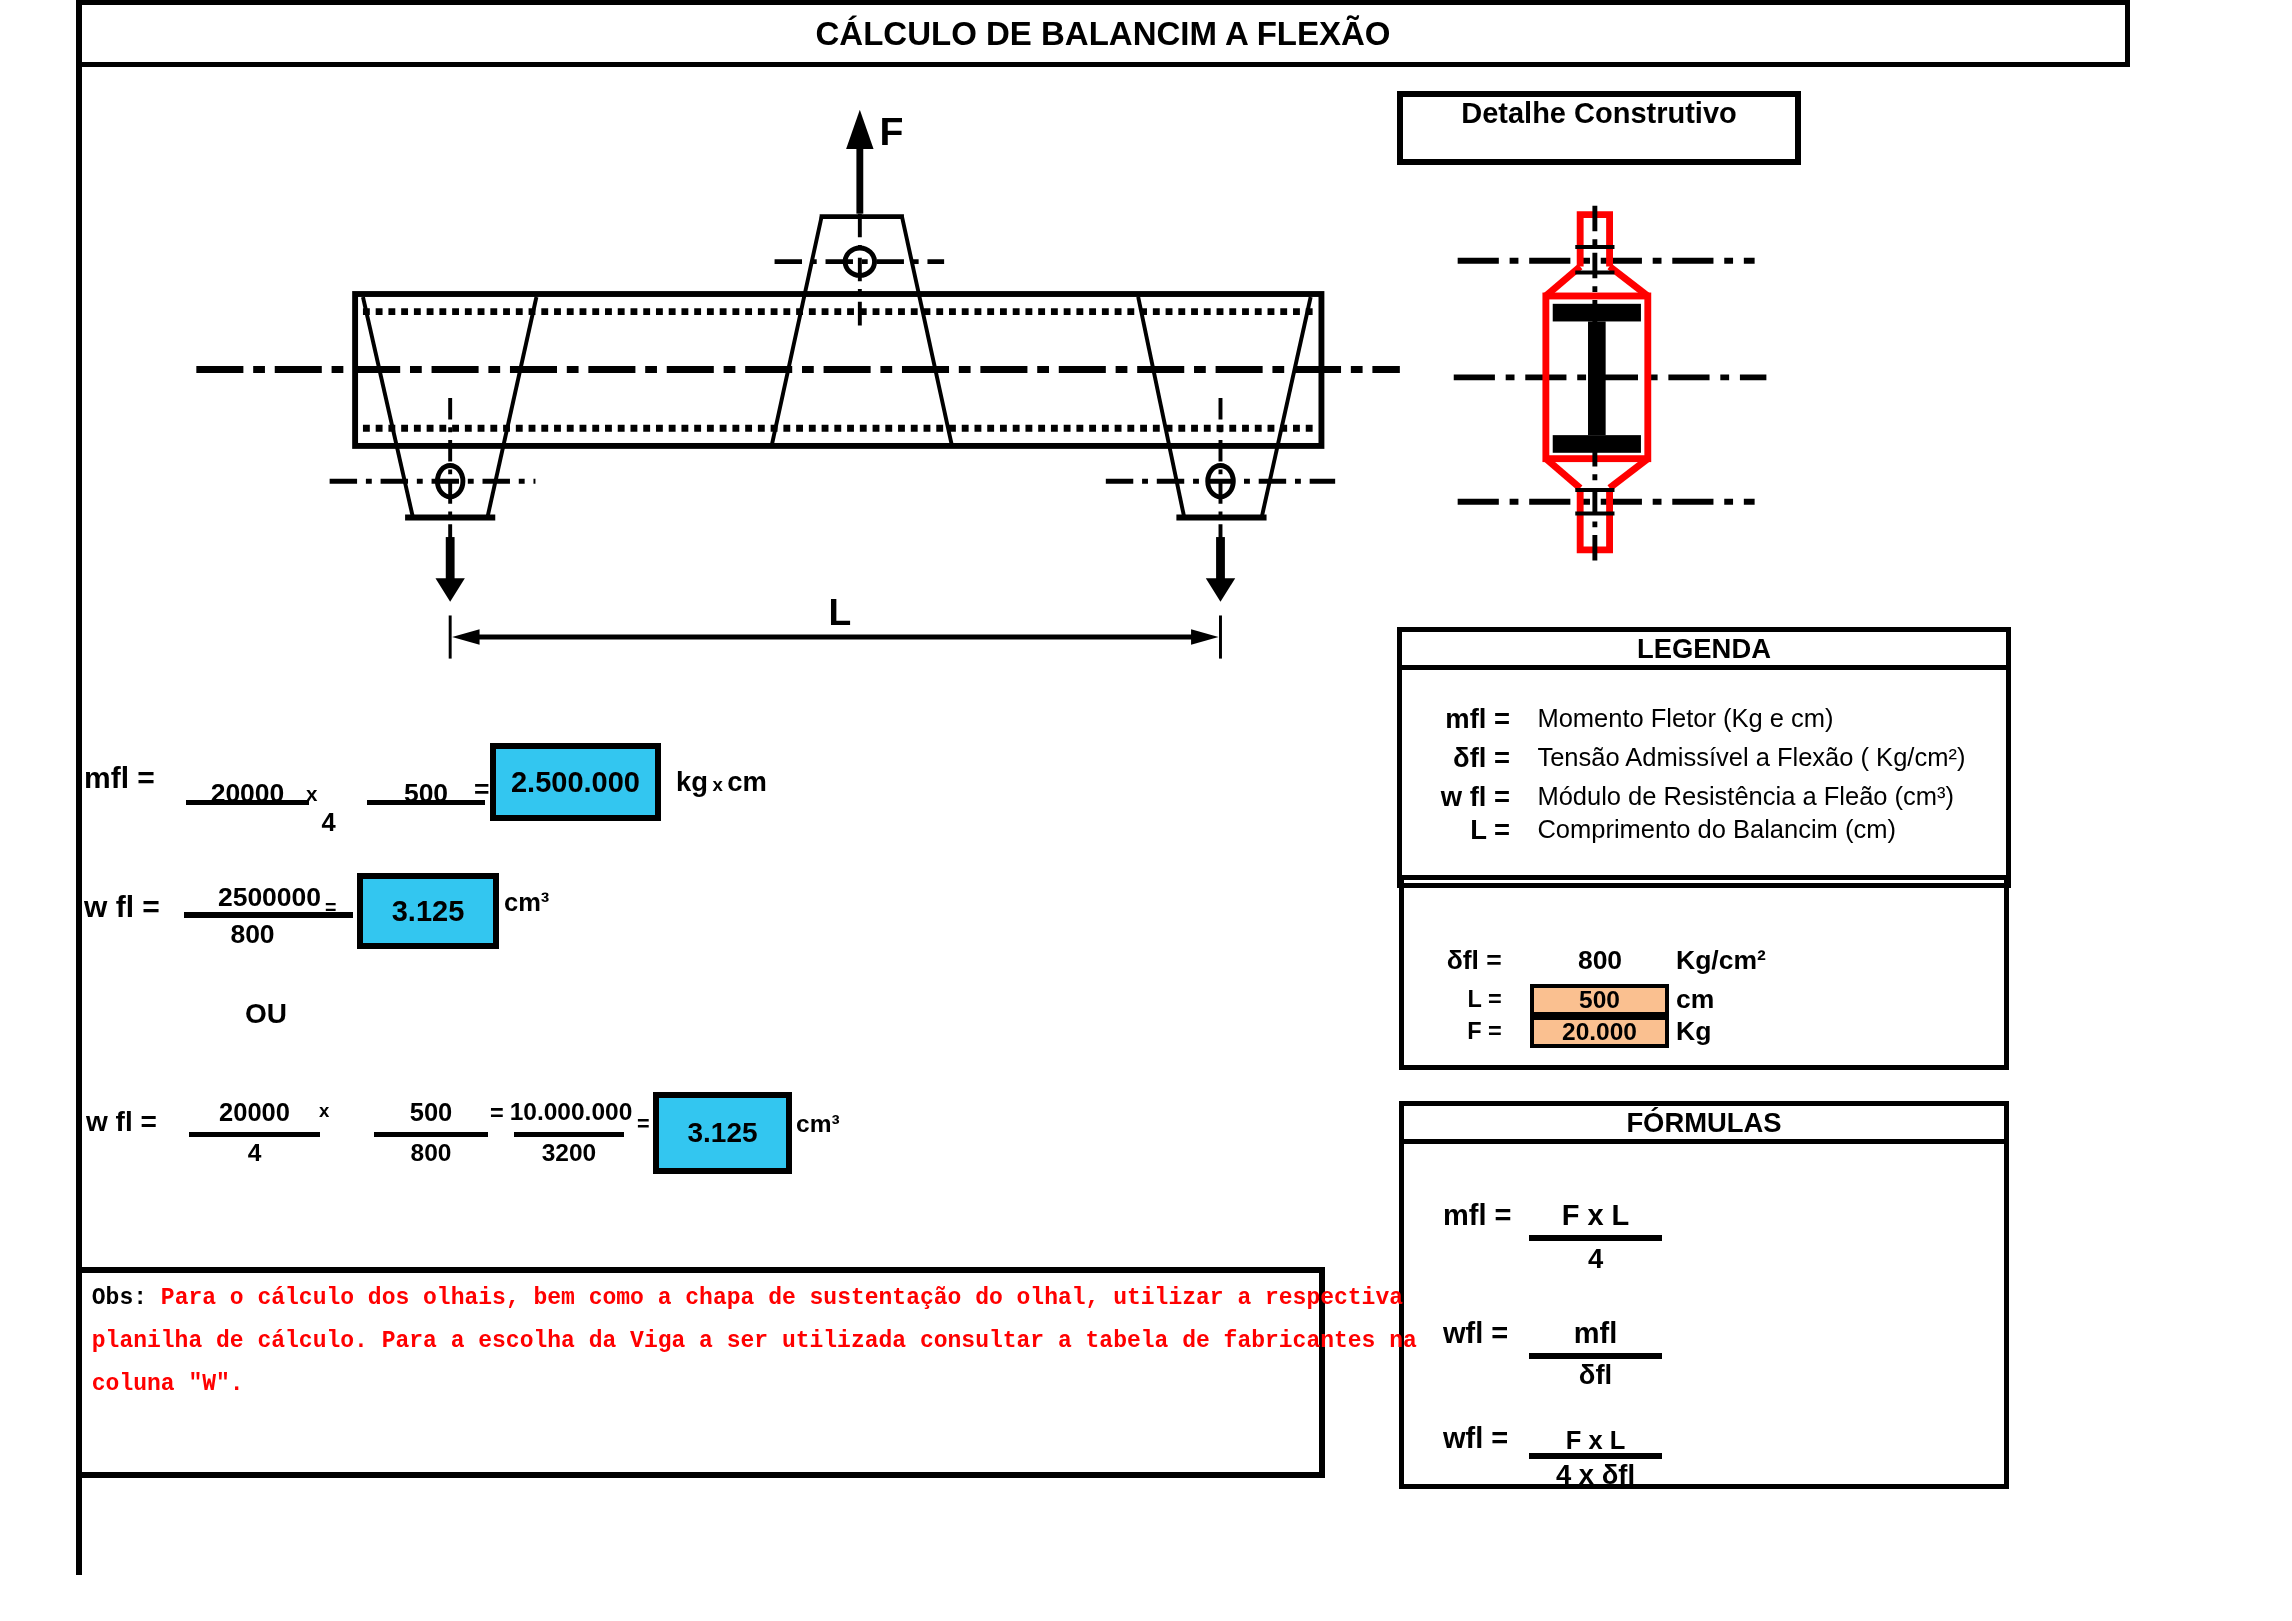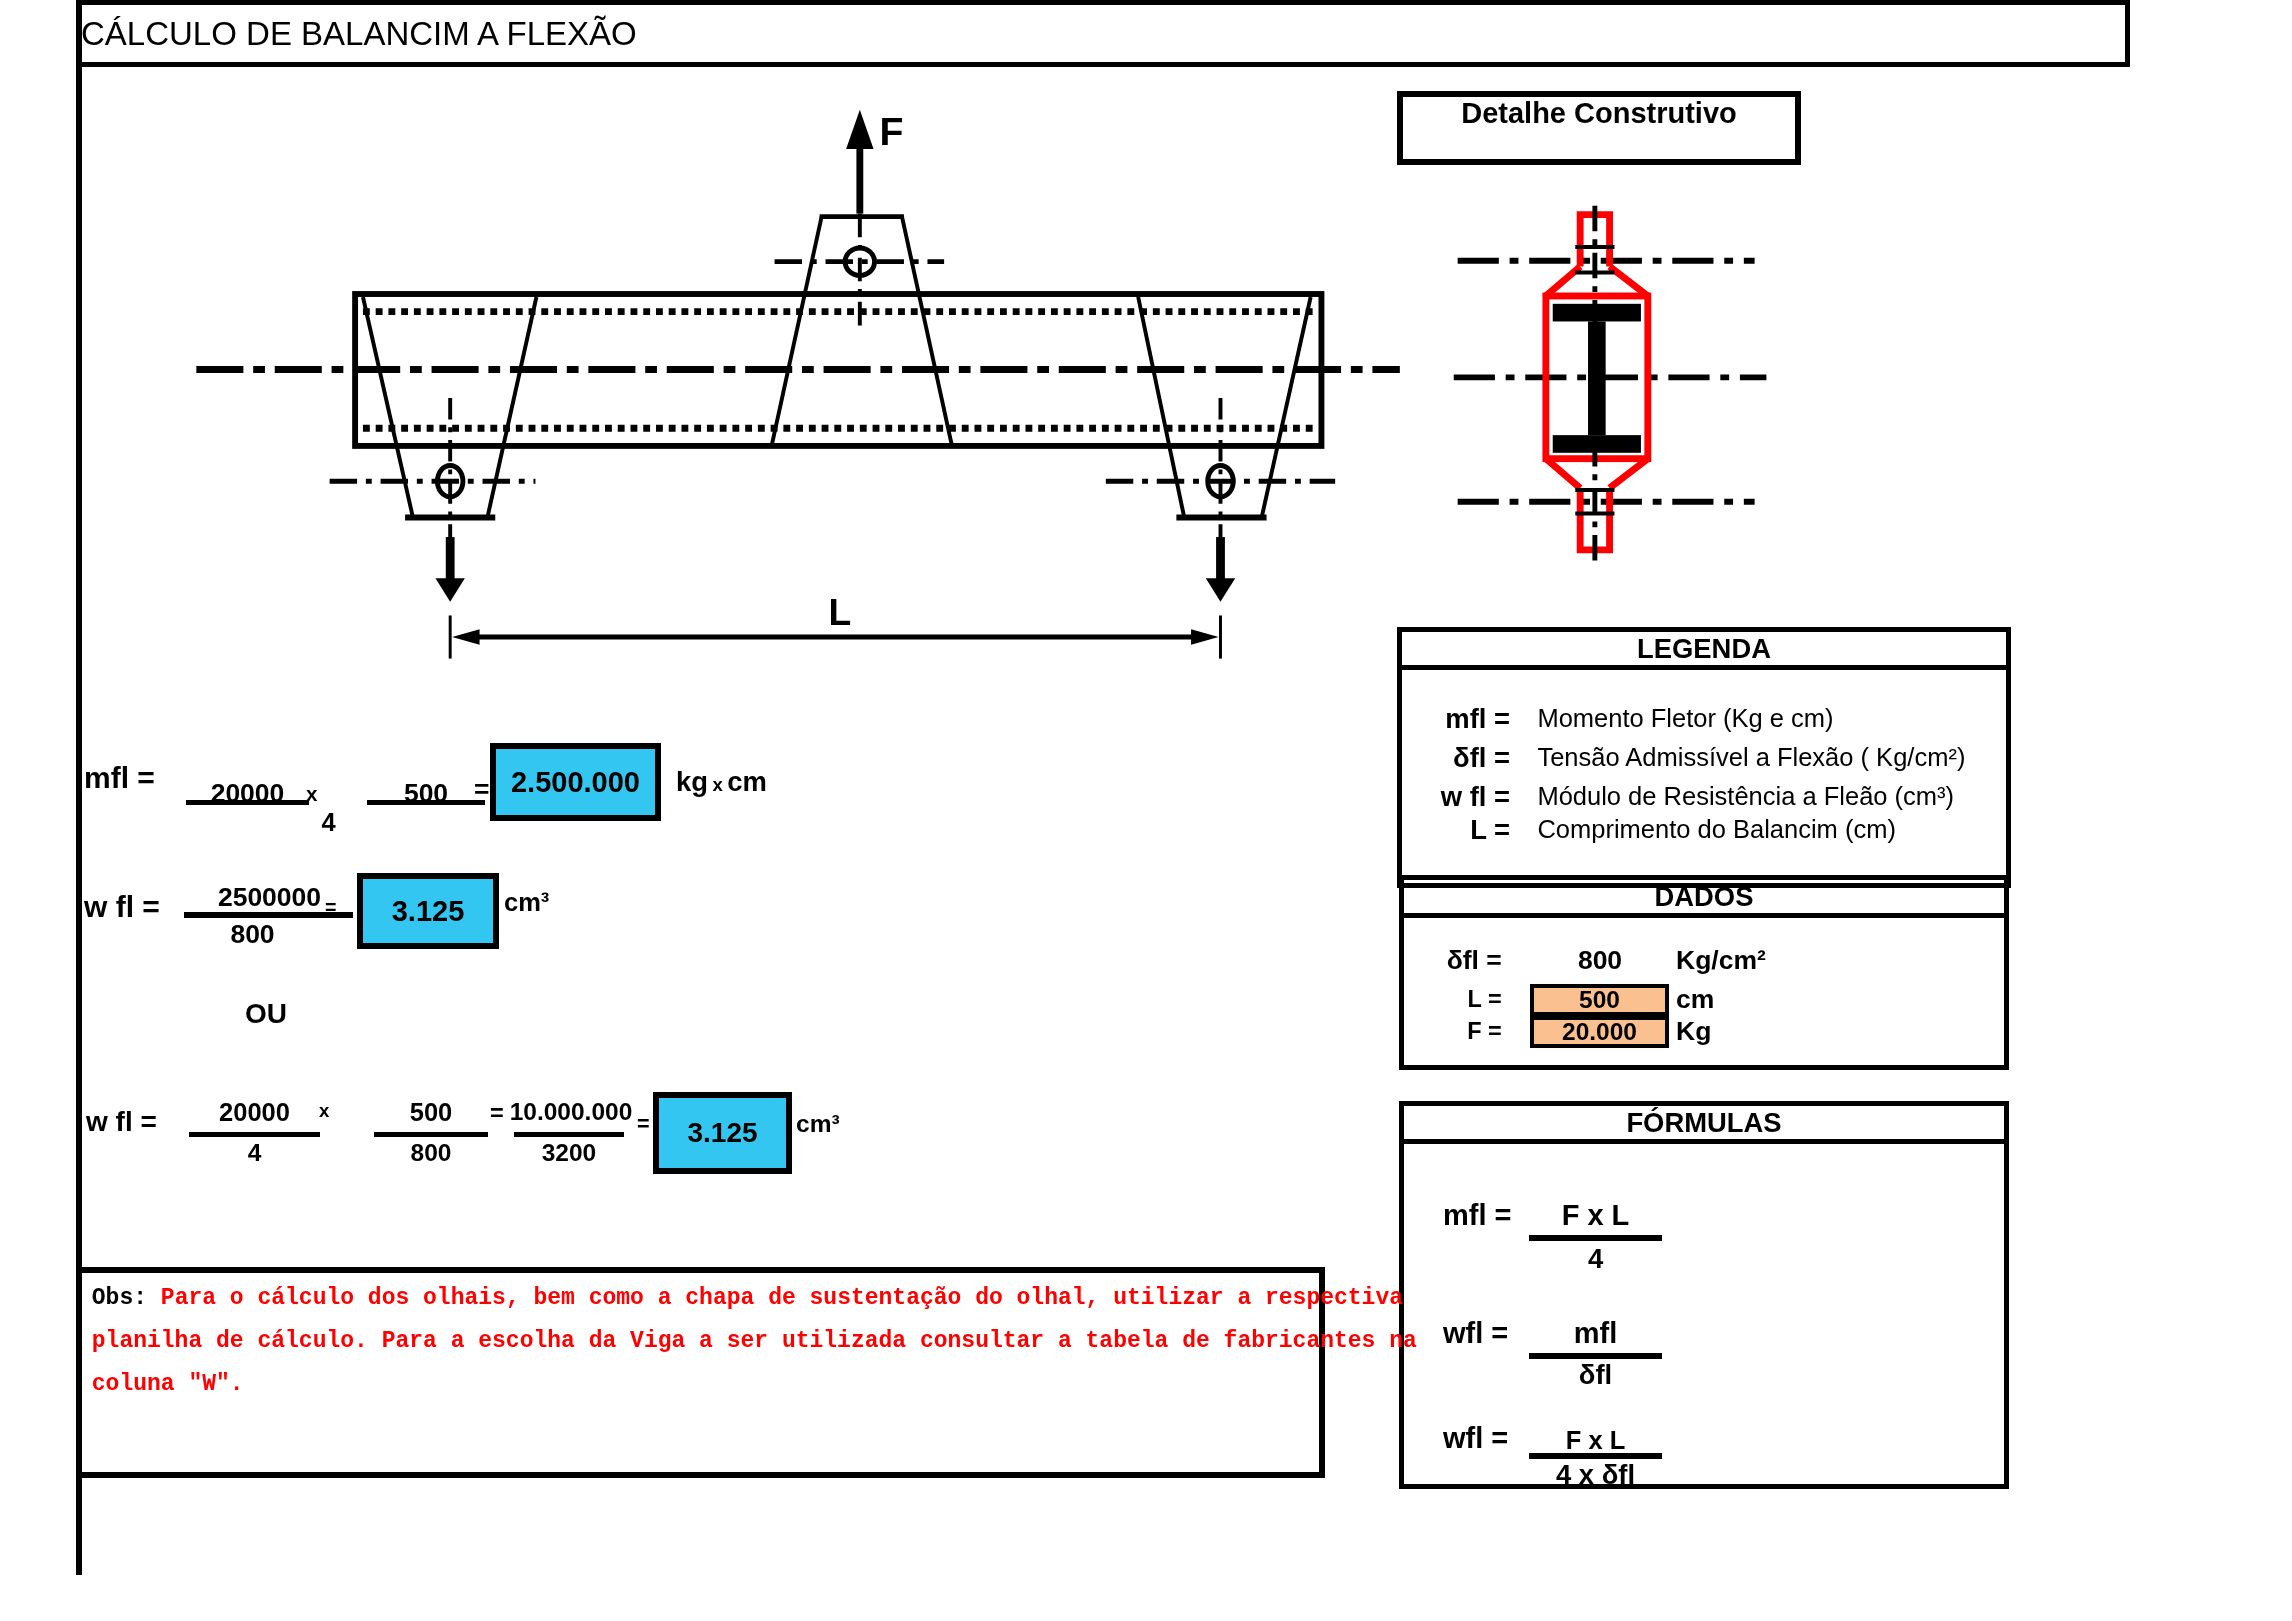--- a/index.html
+++ b/index.html
@@ -4,21 +4,21 @@
 <style>
   html,body{margin:0;padding:0;background:#fff;}
   #sheet{position:relative;width:2293px;height:1621px;background:#ffffff;
          font-family:"Liberation Sans", sans-serif;color:#000;overflow:hidden;}
   .abs{position:absolute;}
   .bold{font-weight:bold;}
   .nowrap{white-space:nowrap;}
   
   #left-border{left:76px;top:0;width:5.9px;height:1575px;background:#000;}
   #title-box{left:76px;top:0;width:2054px;height:67px;border:5.9px solid #000;box-sizing:border-box;
-             display:flex;align-items:center;font-size:33px;font-weight:normal;}
+             display:flex;align-items:center;justify-content:center;font-size:33px;font-weight:bold;}
   
   #detail-title-box{left:1397px;top:91px;width:404px;height:74px;border:6.9px solid #000;box-sizing:border-box;
                     display:flex;justify-content:center;font-size:29px;font-weight:bold;}
   
   #legend-box{left:1397px;top:594px;width:614px;height:261px;border:5.9px solid #000;box-sizing:border-box;margin-top:33px;}
   #legend-header{position:absolute;left:0;top:0;width:100%;height:33px;border-bottom:5.9px solid #000;
                  display:flex;align-items:center;justify-content:center;font-size:27.4px;font-weight:bold;}
   .lg-row{position:absolute;left:0;width:100%;height:35px;display:flex;align-items:center;}
   .lg-term{width:108px;text-align:right;font-weight:bold;font-size:27.4px;flex:none;}
   .lg-def{margin-left:27.4px;font-size:25.5px;}
@@ -212,21 +212,20 @@
       <span class="lg-term">w fl =</span>
       <span class="lg-def">Módulo de Resistência a Fleão (cm³)</span>
     </div>
     <div class="lg-row" style="top:180px;">
       <span class="lg-term">L =</span>
       <span class="lg-def">Comprimento do Balancim (cm)</span>
     </div>
   </div>
 
   <div class="abs" id="dados-box">
-    <div id="dados-header">DADOS</div>
     <div class="dd-label" style="top:65px;">δfl =</div>
     <div class="dd-value" style="top:65px;">800</div>
     <div class="dd-unit" style="top:65px;">Kg/cm²</div>
     <div class="dd-label" style="top:106px;font-size:23.5px;">L =</div>
     <div class="dd-cell" style="top:104px;background:#FAC090;">500</div>
     <div class="dd-unit" style="top:104px;">cm</div>
     <div class="dd-label" style="top:138px;font-size:23.5px;">F =</div>
     <div class="dd-cell" style="top:136px;background:#FAC090;">20.000</div>
     <div class="dd-unit" style="top:136px;">Kg</div>
   </div>

